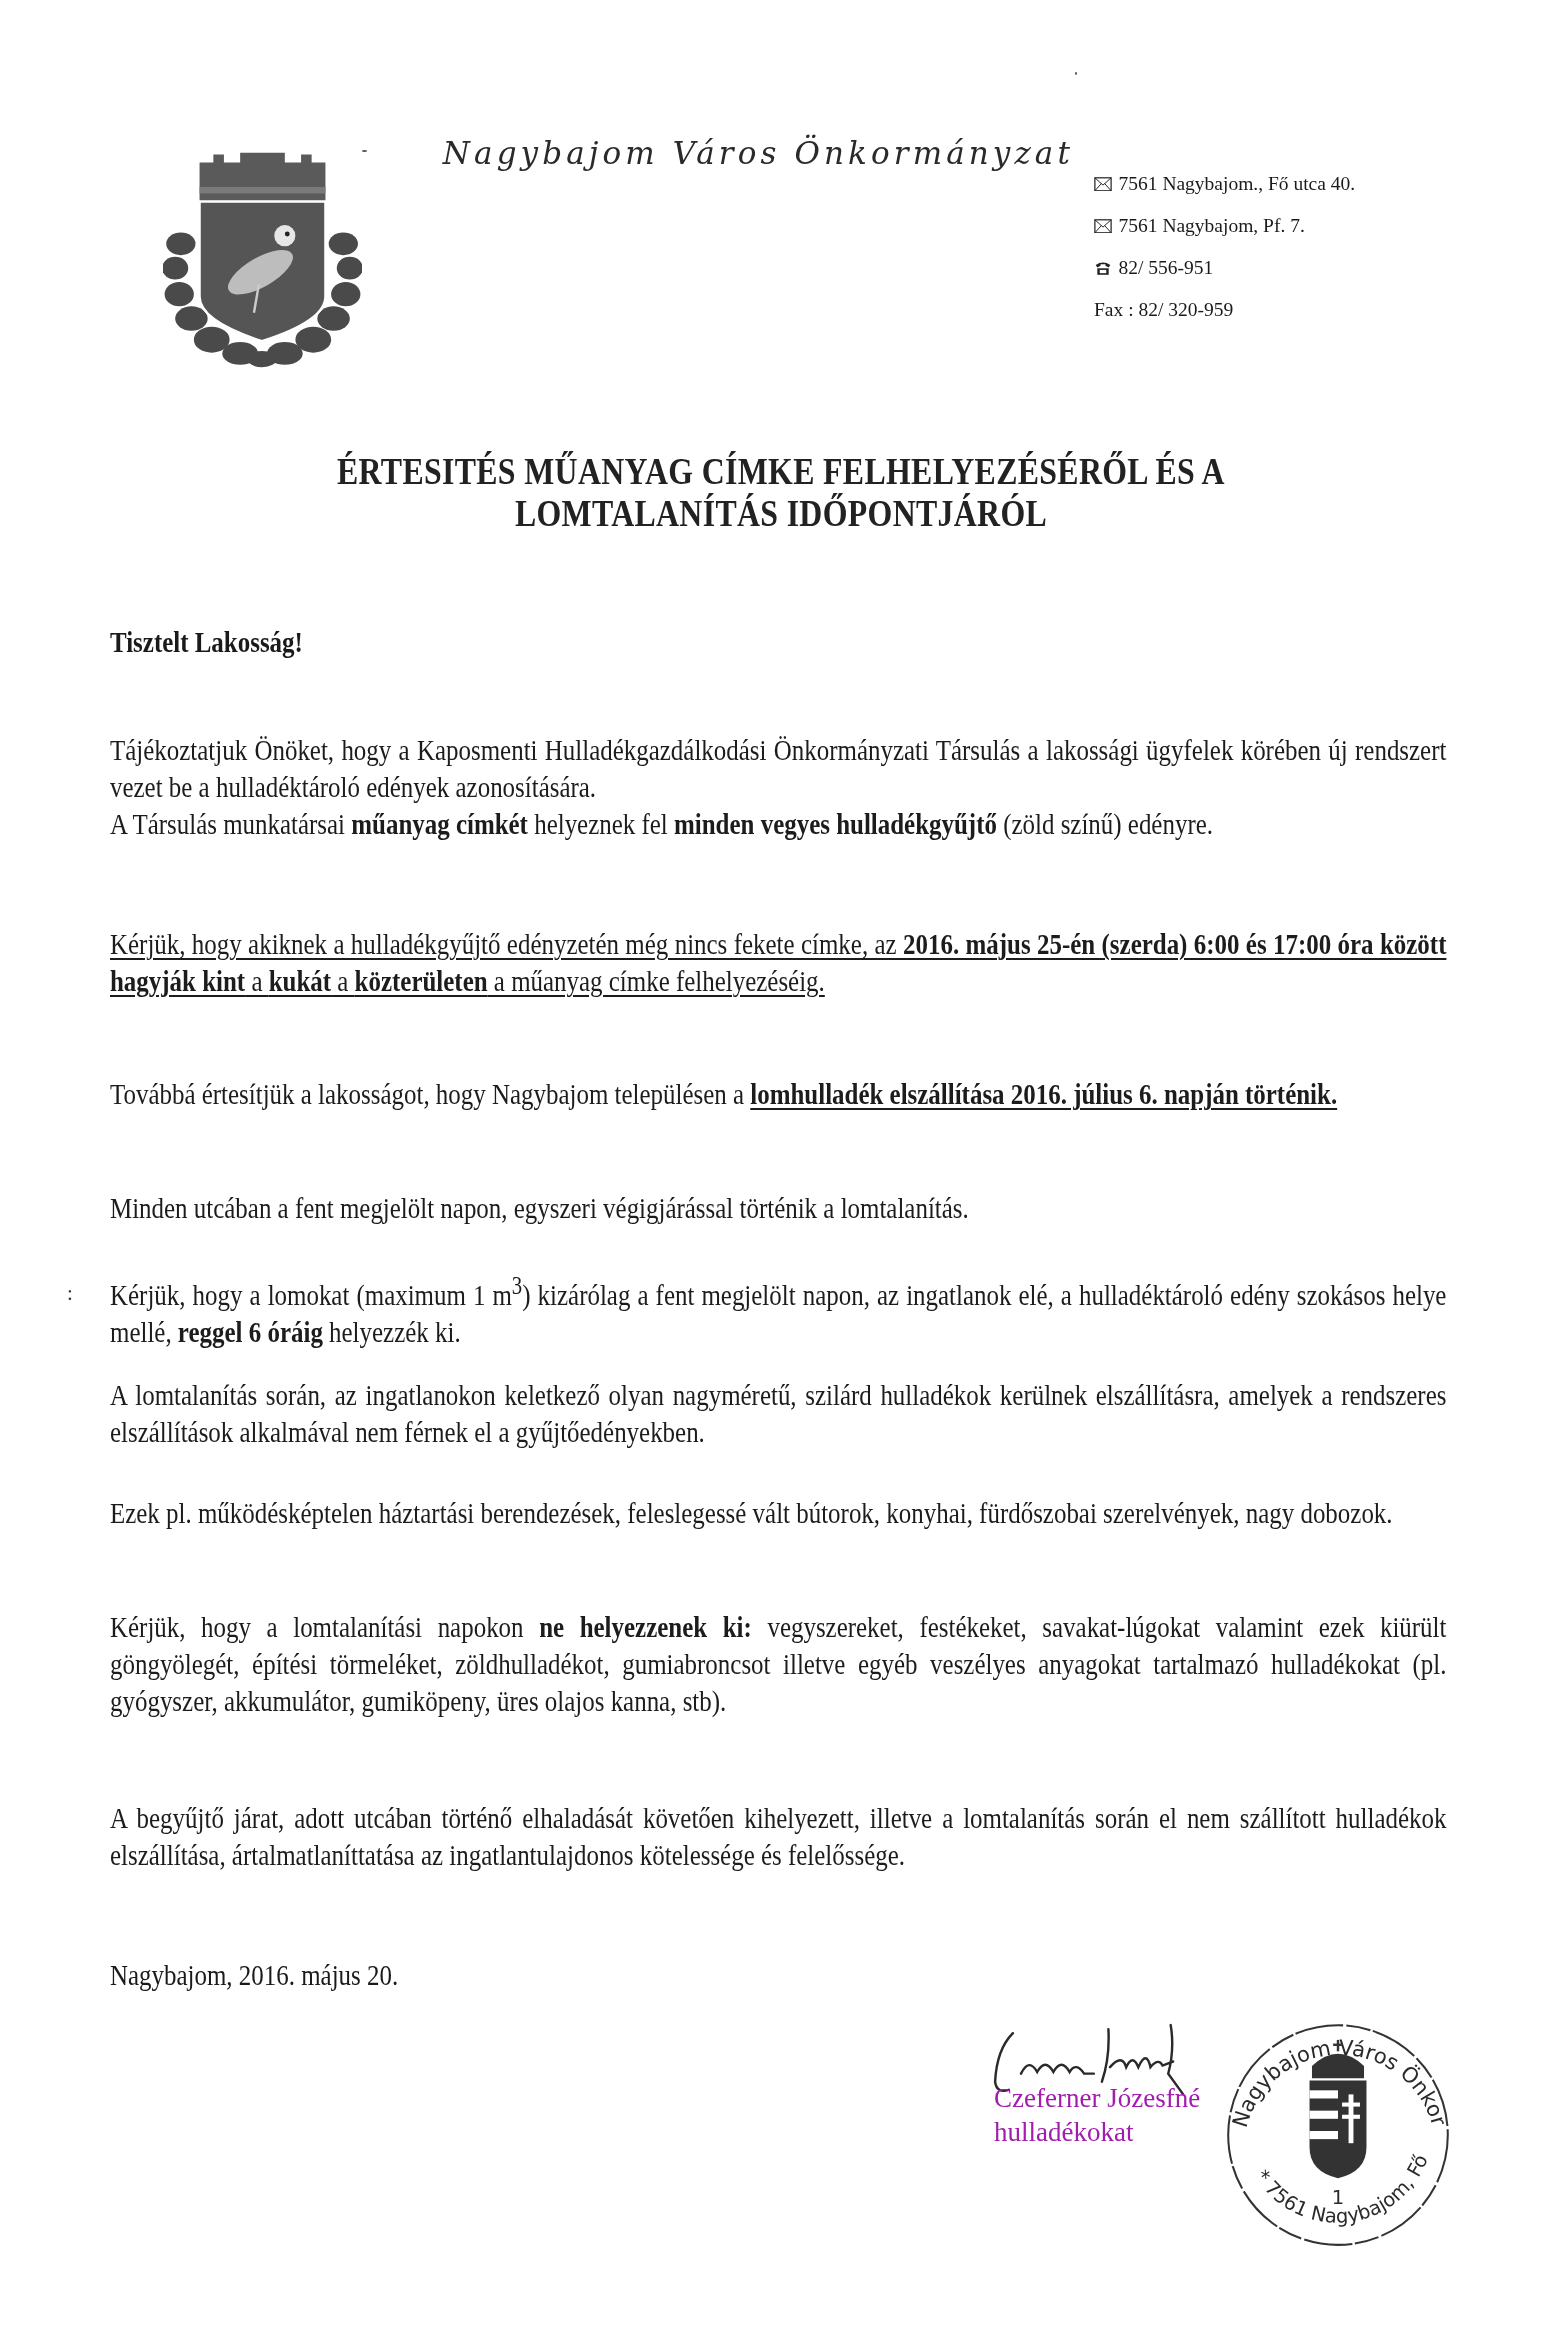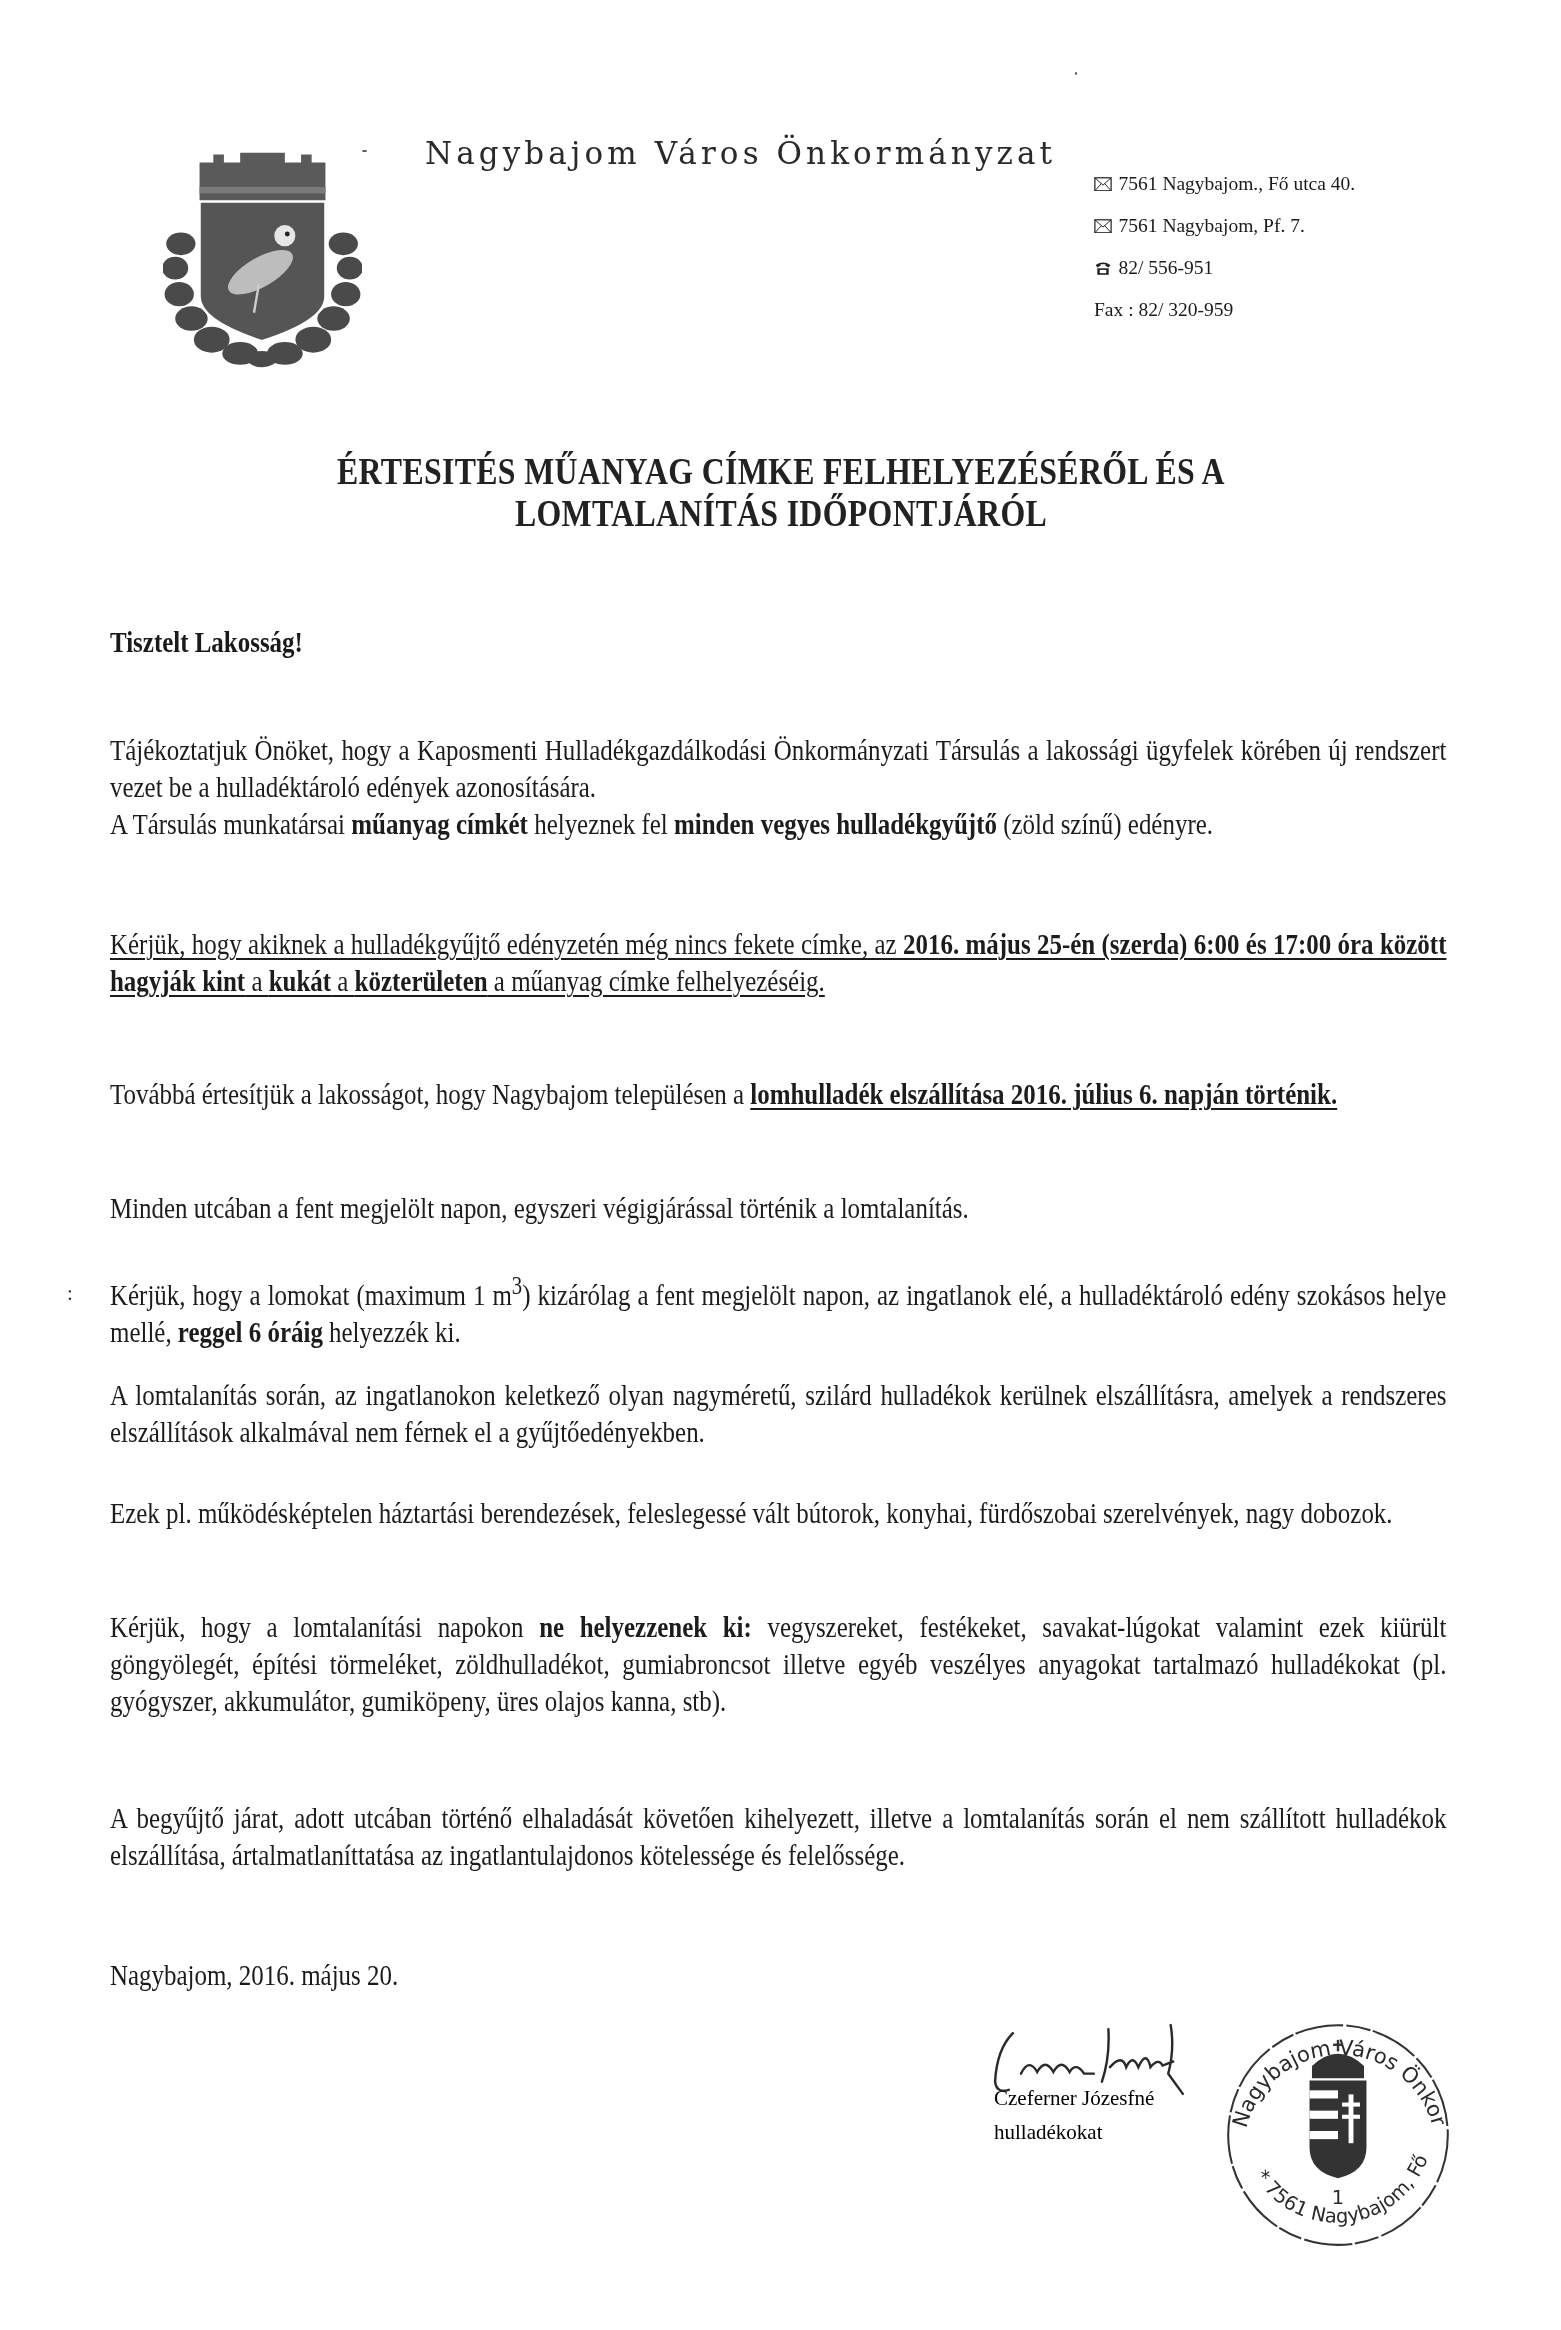--- a/index.html
+++ b/index.html
@@ -4,22 +4,22 @@
   <style>
     html, body { margin: 0; padding: 0; }
     body {
       width: 1562px; height: 2330px; position: relative; overflow: hidden;
       background: #ffffff; color: #1a1a1a;
       font-family: "Liberation Serif", "DejaVu Serif", serif;
     }
     .abs { position: absolute; }
     
     .coat { left: 163px; top: 146px; width: 199px; height: 224px; }
-    .org { left: 407px; top: 134px; width: 667px; text-align: center;
-           font-family: "DejaVu Serif", "Liberation Serif", serif; 
+    .org { left: 407px; top: 134px; width: 667px; text-align: right;
+           font-family: "DejaVu Serif", "Liberation Serif", serif; font-style: italic;
            color: #2a2a2a; letter-spacing: 4.1px; }
     .org .l1 { font-size: 31px; line-height: 39px; }
     .org .l2 { font-size: 31px; line-height: 39px; }
     .contact { left: 1094px; top: 156px; font-size: 19.5px; line-height: 28px; color: #1a1a1a; }
     .contact .row { white-space: nowrap; display: flex; align-items: center; gap: 6.5px; margin-top: 14px; }
     .contact .ico { display: inline-block; width: 18px; height: 14.6px; }
     
     .title { left: 0; width: 1562px; top: 451px; text-align: center;
              font-weight: bold; font-size: 37px; line-height: 42px; color: #222;
              transform: scaleX(0.86); transform-origin: 781px 0; letter-spacing: 0.4px; }
@@ -29,21 +29,21 @@
       transform: scaleX(0.86); transform-origin: 0 0;
       text-align: justify; color: #1c1c1c;
     }
     .para.left { text-align: left; }
     .salutation { left: 110px; top: 626px; font-size: 29px; font-weight: bold;
                   transform: scaleX(0.86); transform-origin: 0 0; }
     .u { text-decoration: underline; text-decoration-thickness: 1.6px; text-underline-offset: 4.1px; }
     b { font-weight: bold; }
     .mark { left: 67px; top: 1281px; font-size: 21px; color: #333; }
     .date { left: 110px; top: 1959px; font-size: 29px; transform: scaleX(0.86); transform-origin: 0 0; }
-    .signer { left: 994px; top: 2081px; font-size: 21px; line-height: 34px; color: #000000; }
+    .signer { left: 994px; top: 2081px; font-size: 27px; line-height: 34px; color: #a21caf; }
     .sig { left: 988px; top: 2017px; width: 244px; height: 89px; }
     .stamp { left: 1216px; top: 2009px; width: 244px; height: 244px; }
     .speck { position: absolute; background: #555; border-radius: 50%; }
   </style>
 </head>
 <body>
 
 <svg class="abs coat" viewBox="0 0 245 275">
 
   <g fill="#4a4a4a">

